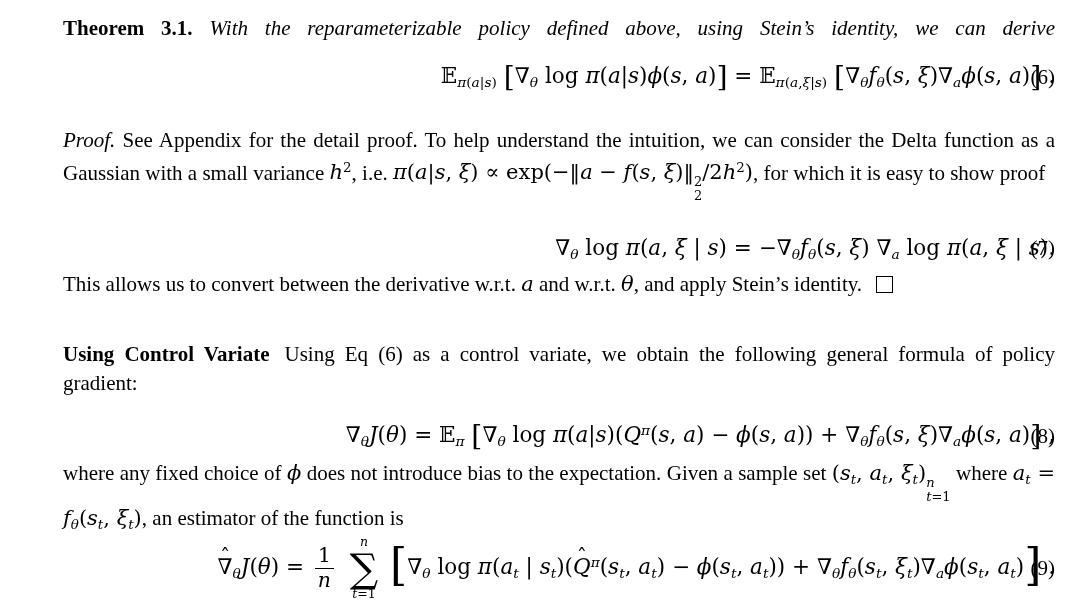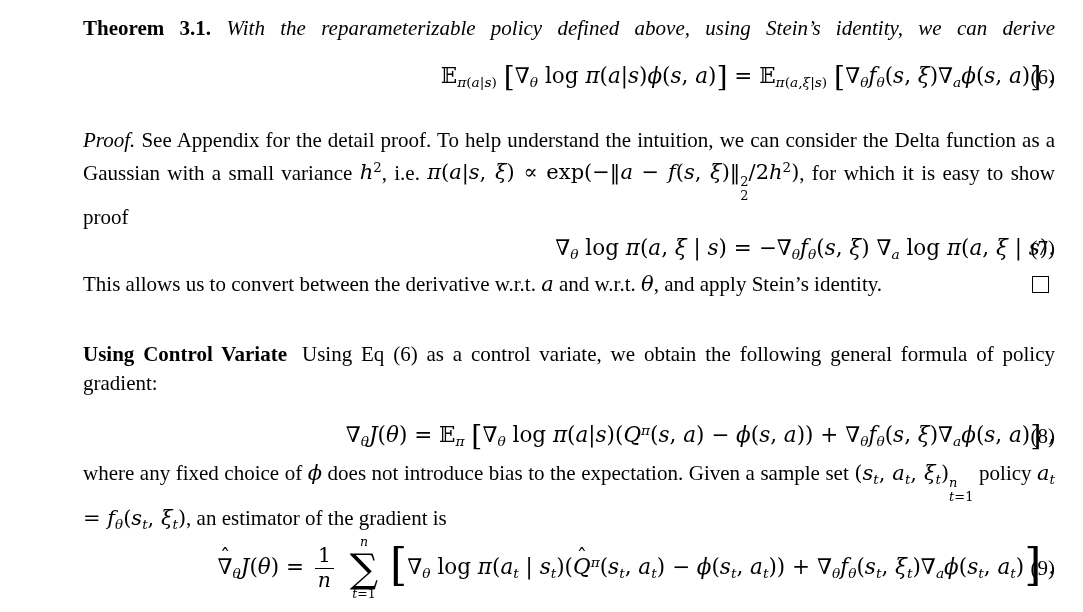--- a/index.html
+++ b/index.html
@@ -2,21 +2,21 @@
 <html><head>
 <meta charset="utf-8">
 <style>
   html,body{margin:0;padding:0;}
   body{
     width:1083px;height:612px;
     background:#ffffff;color:#000;
     font-family:"Liberation Serif","DejaVu Serif",serif;
     position:relative;overflow:hidden;
   }
-  .page{position:absolute;inset:0;margin-left:20px;}
+  .page{position:absolute;inset:0;}
   .sec{position:absolute;left:63px;right:28px;}
   .para{font-size:21px;line-height:28.5px;text-align:justify;}
   .just-last{text-align-last:justify;}
   .run-b{font-weight:bold;}
   .run-i{font-style:italic;}
   .run-gap{display:inline-block;width:15px;}
   
   .m{font-style:italic;font-family:"DejaVu Serif","Liberation Serif",serif;}
   .mrm{font-style:normal;}
   .msub{font-size:0.64em;vertical-align:-0.28em;}
@@ -36,21 +36,21 @@
     vertical-align:middle;line-height:1;margin:0 5px;}
   .msum .lim{font-size:0.58em;line-height:1.25;}
   .msum .op{font-size:1.85em;line-height:0.92;font-style:normal;}
   
   .eq-row{position:absolute;left:49px;right:28px;display:flex;
     align-items:center;justify-content:flex-end;font-size:21.5px;}
   .eq-math{white-space:nowrap;}
   .eq-num{position:absolute;right:0;top:50%;transform:translateY(-50%);
     font-style:normal;font-size:21px;}
   
-  .qedline{display:flex;align-items:center;justify-content:space-between;}
+  .qedline{display:flex;align-items:center;justify-content:flex-start;}
   .qed-box{width:15px;height:15px;border:1.6px solid #000;flex:0 0 auto;
     margin-left:14px;margin-right:6px;}
 </style>
 </head>
 <body>
 
 <div class="page">
 
   <div class="sec para just-last" style="top:14px;"><span class="run-b">Theorem 3.1.</span><span class="run-i"> With the reparameterizable policy defined above, using Stein’s identity, we can derive</span></div>
 
@@ -77,21 +77,21 @@
   <div class="sec para" style="top:340px;"><span class="run-b">Using Control Variate</span><span class="run-gap"></span><span class="run-t">Using Eq (6) as a control variate, we obtain the following general formula of policy gradient:</span></div>
 
   <div class="eq-row" style="top:413px;height:46px;">
     <span class="m eq-math"><span class="mrm">∇</span><span class="msub">θ</span>J<span class="mrm">(</span>θ<span class="mrm">) = 𝔼</span><span class="msub">π</span><span class="mrm"> </span><span class="mbig">[</span><span class="mrm">∇</span><span class="msub">θ</span><span class="mrm"> </span><span class="mrm">log</span><span class="mrm"> </span>π<span class="mrm">(</span>a<span class="mrm">|</span>s<span class="mrm">)(</span>Q<span class="msup">π</span><span class="mrm">(</span>s<span class="mrm">, </span>a<span class="mrm">) − </span>ϕ<span class="mrm">(</span>s<span class="mrm">, </span>a<span class="mrm">)) + ∇</span><span class="msub">θ</span>f<span class="msub">θ</span><span class="mrm">(</span>s<span class="mrm">, </span>ξ<span class="mrm">)∇</span><span class="msub">a</span>ϕ<span class="mrm">(</span>s<span class="mrm">, </span>a<span class="mrm">)</span><span class="mbig">]</span><span class="mrm"> ,</span></span>
     <span class="eq-num">(8)</span>
   </div>
 
   <div class="sec para" style="top:459px;"><span class="run-t">where any fixed choice of </span><span class="m">ϕ</span><span class="run-t"> does not introduce bias to the expectation.  Given a sample set </span><span class="m"><span class="mrm">(</span>s<span class="msub">t</span><span class="mrm">, </span>a<span class="msub">t</span><span class="mrm">, </span>ξ<span class="msub">t</span><span class="mrm">)</span><span class="msupsub">
           <span>n</span>
           <span>t<span class="mrm">=1</span></span>
-        </span></span><span class="run-t"> policy </span><span class="m">a<span class="msub">t</span><span class="mrm"> = </span>f<span class="msub">θ</span><span class="mrm">(</span>s<span class="msub">t</span><span class="mrm">, </span>ξ<span class="msub">t</span><span class="mrm">)</span></span><span class="run-t">, an estimator of the gradient is</span></div>
+        </span></span><span class="run-t"> where </span><span class="m">a<span class="msub">t</span><span class="mrm"> = </span>f<span class="msub">θ</span><span class="mrm">(</span>s<span class="msub">t</span><span class="mrm">, </span>ξ<span class="msub">t</span><span class="mrm">)</span></span><span class="run-t">, an estimator of the function is</span></div>
 
   <div class="eq-row" style="top:528px;height:80px;">
     <span class="m eq-math"><span class="mhat"><span class="hatmark">ˆ</span><span class="mrm">∇</span></span><span class="msub">θ</span>J<span class="mrm">(</span>θ<span class="mrm">) = </span><span class="mfrac">
           <span class="num"><span class="mrm">1</span></span>
           <span class="den">n</span>
         </span><span class="mrm"> </span><span class="msum">
           <span class="lim">n</span>
           <span class="op">∑</span>
           <span class="lim">t<span class="mrm">=1</span></span>
         </span><span class="mrm"> </span><span class="mBig">[</span><span class="mrm">∇</span><span class="msub">θ</span><span class="mrm"> </span><span class="mrm">log</span><span class="mrm"> </span>π<span class="mrm">(</span>a<span class="msub">t</span><span class="mrm"> | </span>s<span class="msub">t</span><span class="mrm">)(</span><span class="mhat"><span class="hatmark">ˆ</span>Q</span><span class="msup">π</span><span class="mrm">(</span>s<span class="msub">t</span><span class="mrm">, </span>a<span class="msub">t</span><span class="mrm">) − </span>ϕ<span class="mrm">(</span>s<span class="msub">t</span><span class="mrm">, </span>a<span class="msub">t</span><span class="mrm">)) + ∇</span><span class="msub">θ</span>f<span class="msub">θ</span><span class="mrm">(</span>s<span class="msub">t</span><span class="mrm">, </span>ξ<span class="msub">t</span><span class="mrm">)∇</span><span class="msub">a</span>ϕ<span class="mrm">(</span>s<span class="msub">t</span><span class="mrm">, </span>a<span class="msub">t</span><span class="mrm">)</span><span class="mBig">]</span><span class="mrm"> .</span></span>

